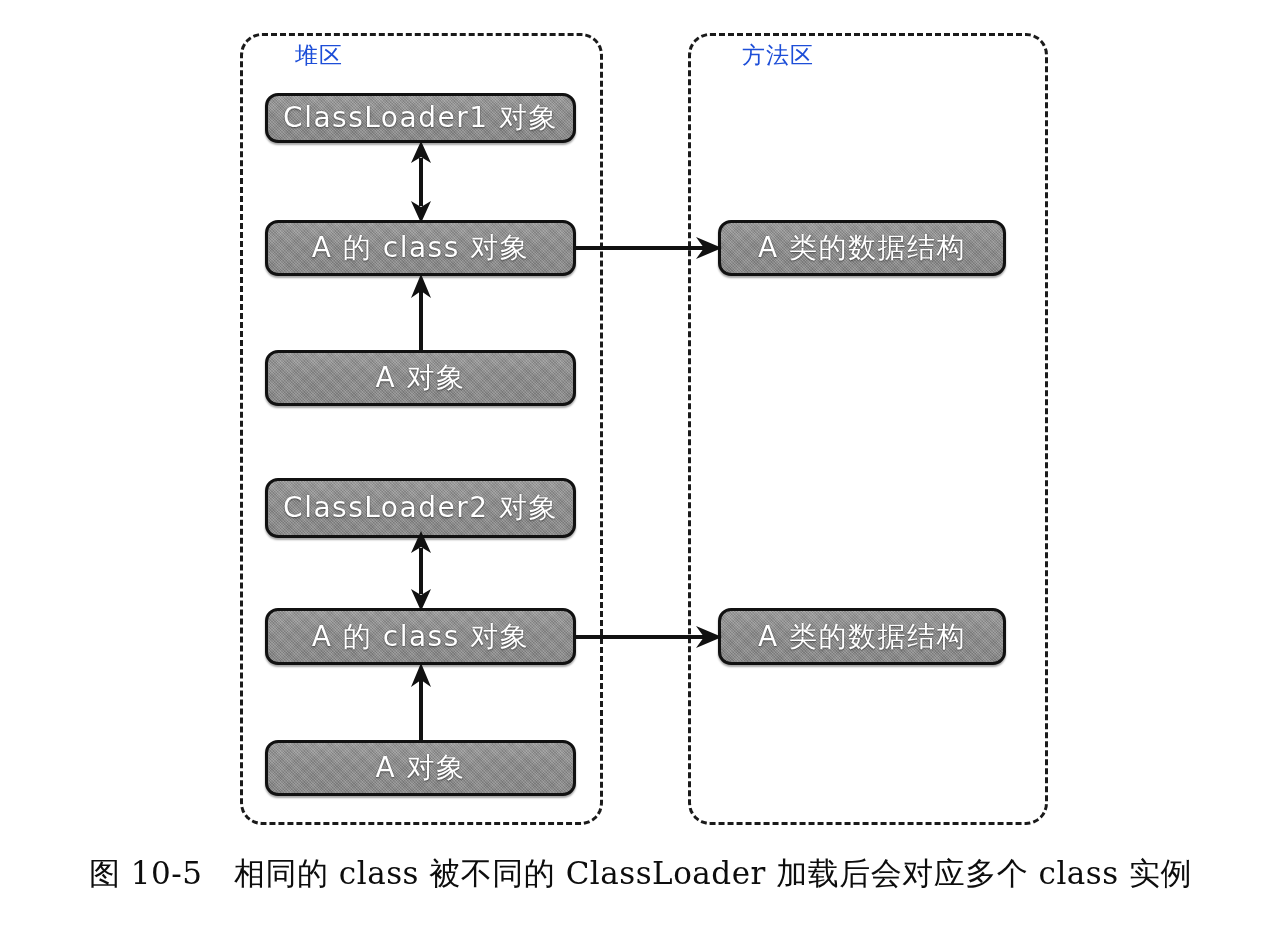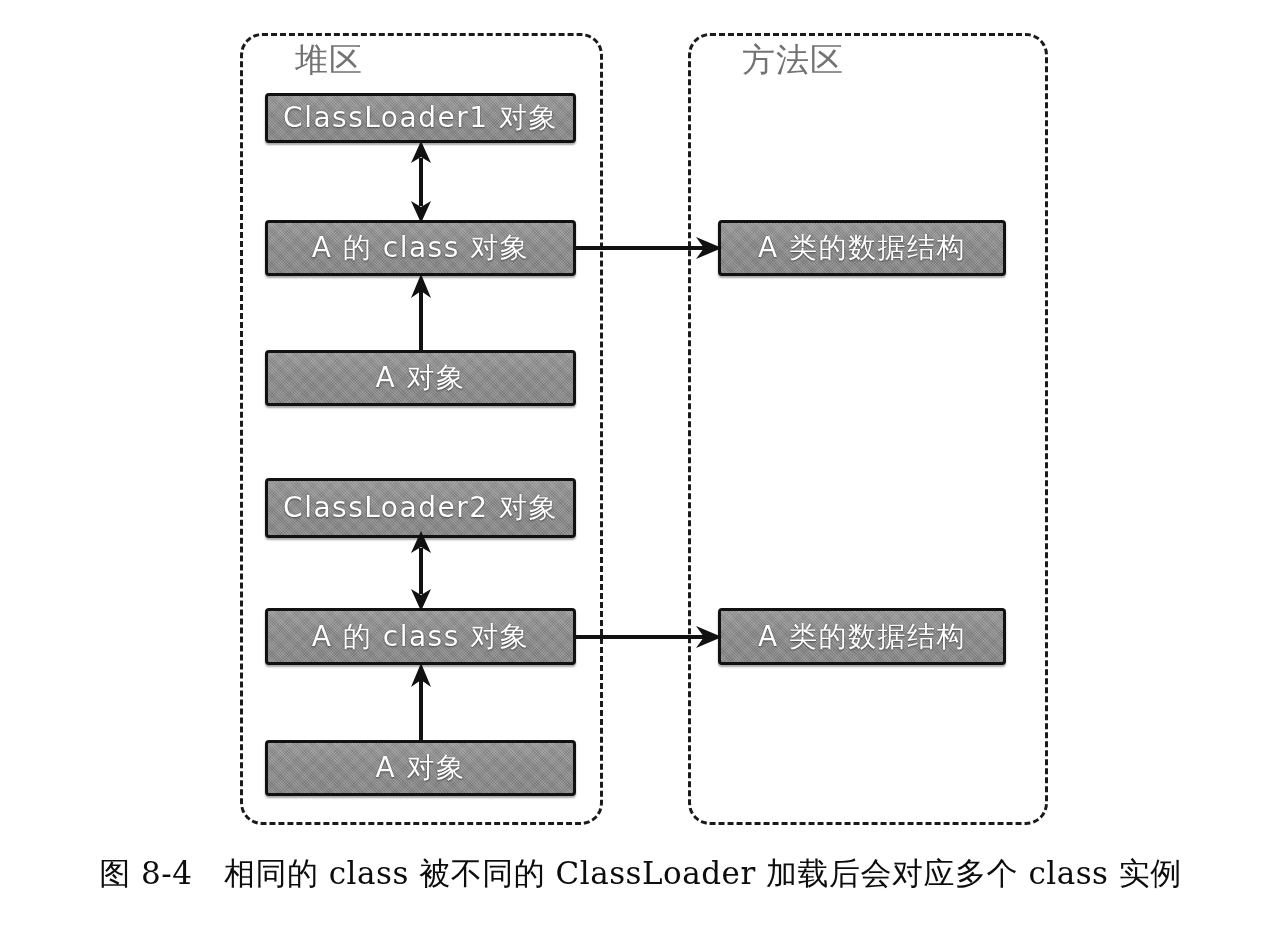--- a/index.html
+++ b/index.html
@@ -20,36 +20,36 @@
     border:3px dashed #1a1a1a;
     border-radius:22px;
     background:transparent;
     box-sizing:border-box;
   }
   #region-heap{left:240px;top:33px;width:363px;height:792px;}
   #region-method{left:688px;top:33px;width:360px;height:792px;}
 
   .region-label{
     position:absolute;
-    font-family:Liberation Serif, serif;
-    font-size:33px;
-    color:#737373;
+    font-family:Liberation Sans, sans-serif;
+    font-size:23px;
+    color:#1d4ed8;
     letter-spacing:1px;
     white-space:nowrap;
     line-height:1;
   }
   #label-heap{left:295px;top:44px;}
   #label-method{left:742px;top:44px;}
 
   
   .node{
     position:absolute;
     box-sizing:border-box;
     border:3px solid #111111;
-    border-radius:4px;
+    border-radius:13px;
     background-color:#8d8d8d;
     background-image:
       repeating-linear-gradient(45deg, rgba(255,255,255,.10) 0 1px, rgba(0,0,0,.07) 1px 2px),
       repeating-linear-gradient(-45deg, rgba(255,255,255,.07) 0 1px, rgba(0,0,0,.05) 1px 2px),
       linear-gradient(180deg, #9a9a9a 0%, #8b8b8b 45%, #888888 100%);
     box-shadow:0 2px 2px rgba(0,0,0,.35);
     display:flex;
     align-items:center;
     justify-content:center;
     overflow:hidden;
@@ -163,15 +163,15 @@
   <svg class="arrow-svg" id="arrow-aclass1-struct1" viewBox="0 0 148 32">
     <line class="arrow-line" x1="0" y1="16" x2="132" y2="16"></line>
     <polygon class="arrow-head" points="148,16 122,27 130,16 122,5"></polygon>
   </svg>
 
   <svg class="arrow-svg" id="arrow-aclass2-struct2" viewBox="0 0 148 32">
     <line class="arrow-line" x1="0" y1="16" x2="132" y2="16"></line>
     <polygon class="arrow-head" points="148,16 122,27 130,16 122,5"></polygon>
   </svg>
 
-  <div id="caption">图 8-4　相同的 class 被不同的 ClassLoader 加载后会对应多个 class 实例</div>
+  <div id="caption">图 10-5　相同的 class 被不同的 ClassLoader 加载后会对应多个 class 实例</div>
 
 </div>
 
 </body></html>

